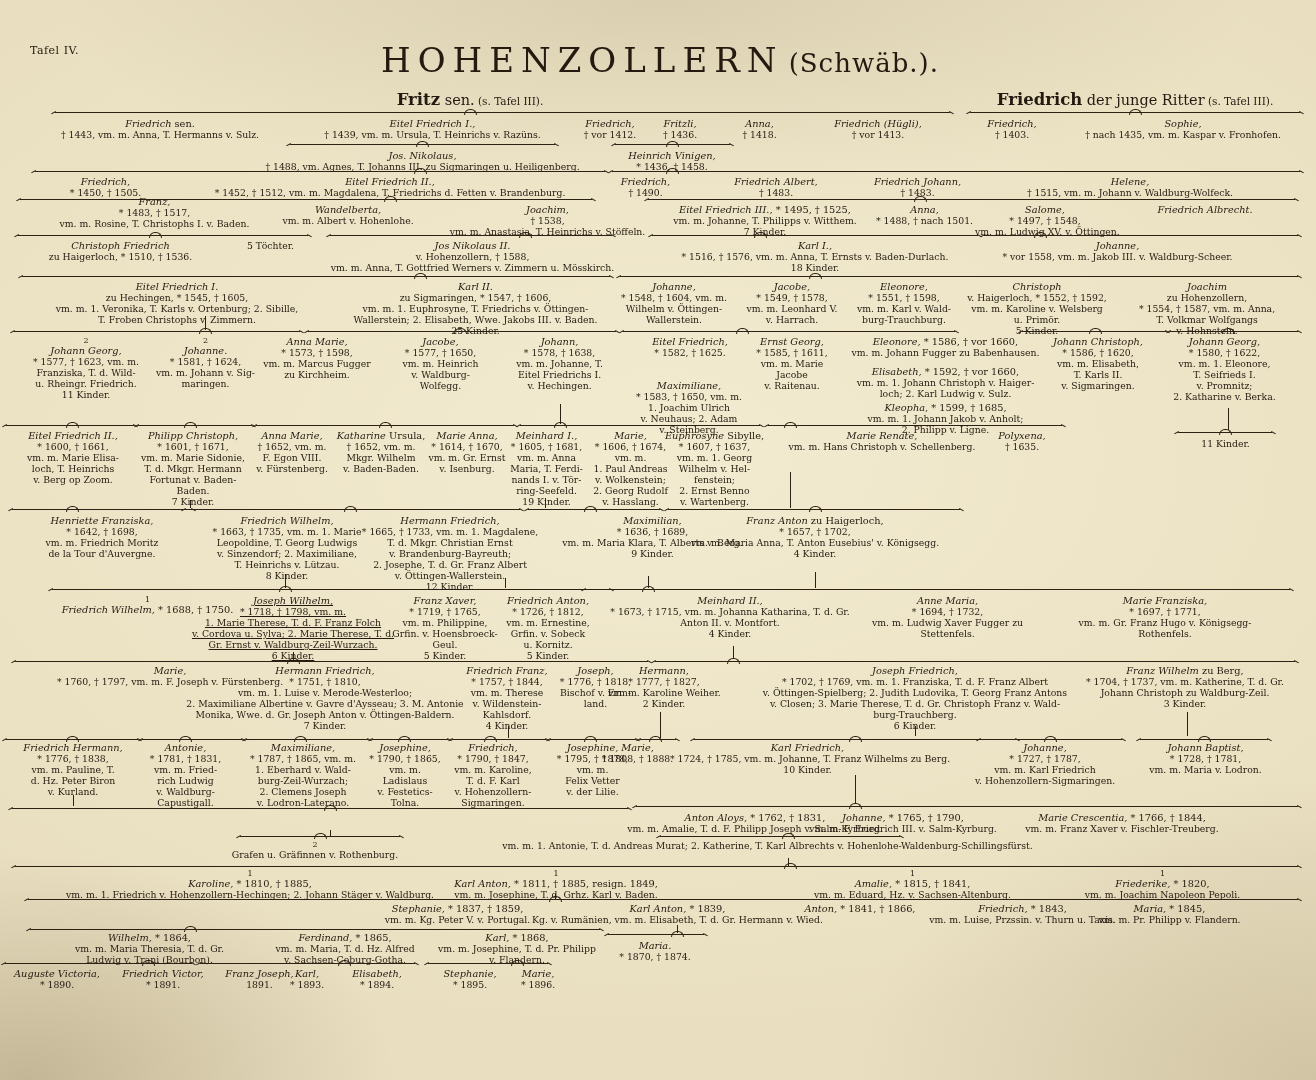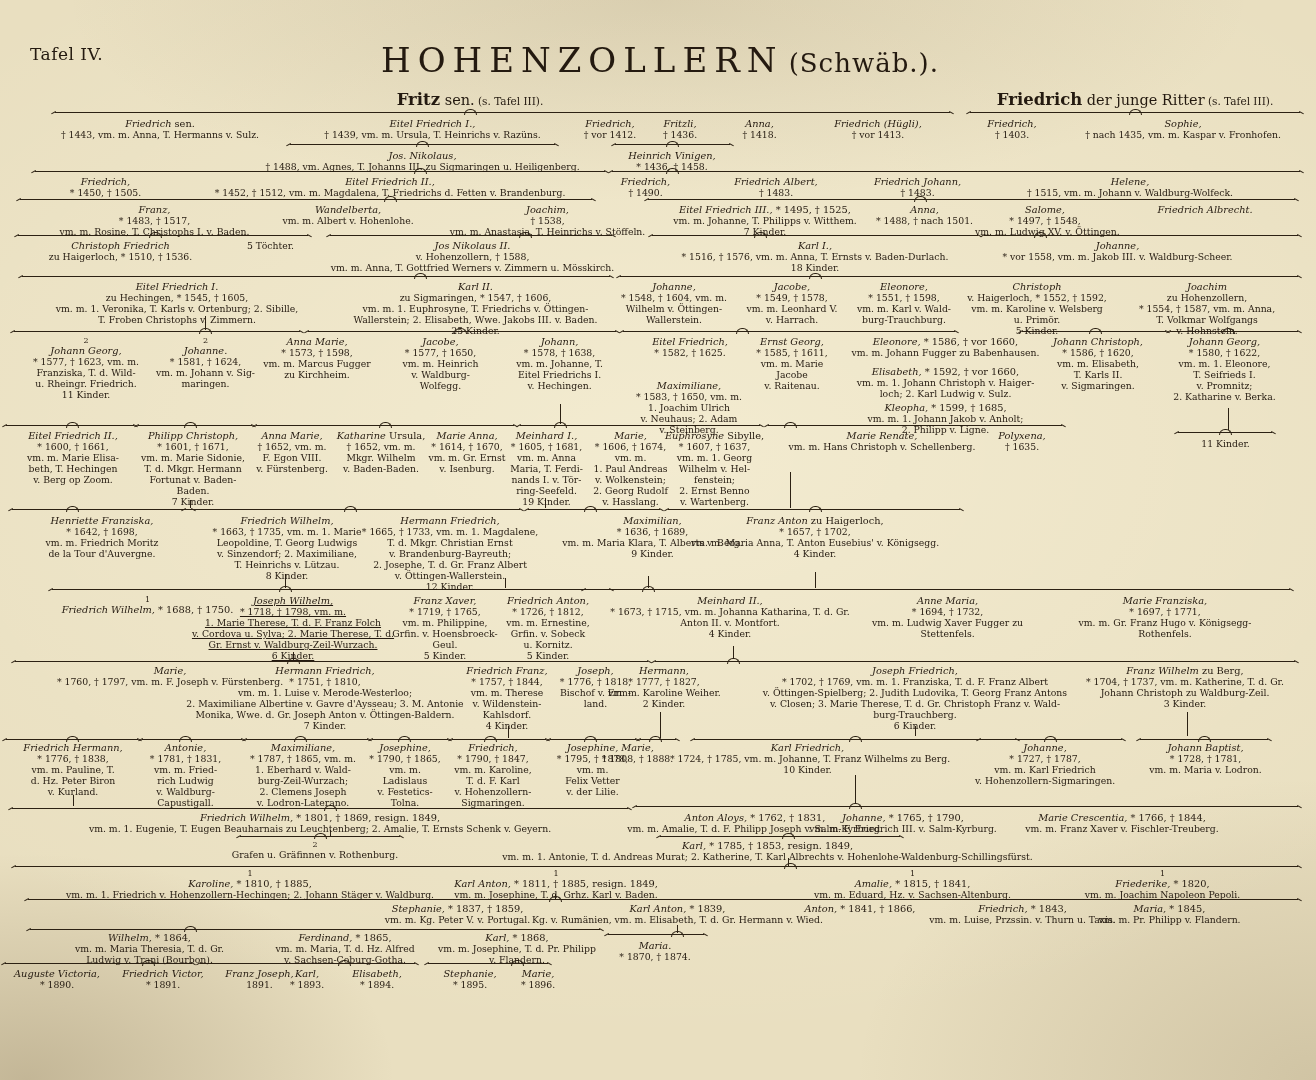--- a/index.html
+++ b/index.html
@@ -7,21 +7,21 @@
   #canvas{
     position:relative;width:1316px;height:1080px;overflow:hidden;
     background:
       radial-gradient(ellipse 120% 90% at 50% 42%, rgba(255,250,228,.45), rgba(0,0,0,0) 60%),
       radial-gradient(ellipse 40% 30% at 2% 100%, rgba(108,88,55,.30), rgba(0,0,0,0) 70%),
       radial-gradient(ellipse 50% 40% at 100% 100%, rgba(120,100,64,.22), rgba(0,0,0,0) 70%),
       radial-gradient(ellipse 60% 25% at 50% 0%, rgba(125,105,70,.18), rgba(0,0,0,0) 75%),
       #e9dfc0;
     font-family:"DejaVu Serif","Liberation Serif",serif;color:var(--ink);
   }
-  .tafel{position:absolute;left:30px;top:44px;font-size:17px;letter-spacing:.5px;}
+  .tafel{position:absolute;left:30px;top:44px;font-size:11px;letter-spacing:.5px;}
   .main-title{position:absolute;left:660px;top:40px;transform:translateX(-50%);white-space:nowrap;font-weight:400;}
   .main-title .big{font-size:34px;letter-spacing:7px;}
   .main-title .suffix{font-size:26px;letter-spacing:1px;}
   .branch{position:absolute;transform:translateX(-50%);white-space:nowrap;}
   .branch .b{font-weight:bold;font-size:16.5px;}
   .branch .r{font-size:14.5px;}
   .branch .n{font-size:10.5px;}
   .entry{position:absolute;text-align:center;font-size:9.3px;line-height:11px;}
   .entry .nm{font-size:9.8px;}
   .entry .nm i{font-style:italic;}
@@ -290,21 +290,21 @@
       <div class="ln">† 1483.</div>
     </div>
     <div class="entry" style="left: 855px; top: 176px; width: 125px;">
       <div class="nm"><i>Friedrich Johann,</i></div>
       <div class="ln">† 1483.</div>
     </div>
     <div class="entry" style="left: 985px; top: 176px; width: 290px;">
       <div class="nm"><i>Helene,</i></div>
       <div class="ln">† 1515, vm. m. Johann v. Waldburg-Wolfeck.</div>
     </div>
-    <div class="entry" style="left: 22px; top: 204px; width: 265px;">
+    <div class="entry" style="left: 22px; top: 196px; width: 265px;">
       <div class="nm"><i>Franz,</i></div>
       <div class="ln">* 1483, † 1517,</div>
       <div class="ln">vm. m. Rosine, T. Christophs I. v. Baden.</div>
     </div>
     <div class="entry" style="left: 248px; top: 204px; width: 200px;">
       <div class="nm"><i>Wandelberta,</i></div>
       <div class="ln">vm. m. Albert v. Hohenlohe.</div>
     </div>
     <div class="entry" style="left: 420px; top: 204px; width: 255px;">
       <div class="nm"><i>Joachim,</i></div>
@@ -473,21 +473,21 @@
       <div class="ln">* 1580, † 1622,</div>
       <div class="ln">vm. m. 1. Eleonore,</div>
       <div class="ln">T. Seifrieds I.</div>
       <div class="ln">v. Promnitz;</div>
       <div class="ln">2. Katharine v. Berka.</div>
     </div>
     <div class="entry" style="left: 8px; top: 430px; width: 130px;">
       <div class="nm"><i>Eitel Friedrich II.,</i></div>
       <div class="ln">* 1600, † 1661,</div>
       <div class="ln">vm. m. Marie Elisa-</div>
-      <div class="ln">beth, T. Hechingen</div>
+      <div class="ln">loch, T. Heinrichs</div>
       <div class="ln">v. Berg op Zoom.</div>
     </div>
     <div class="entry" style="left: 128px; top: 430px; width: 130px;">
       <div class="nm"><i>Philipp Christoph,</i></div>
       <div class="ln">* 1601, † 1671,</div>
       <div class="ln">vm. m. Marie Sidonie,</div>
       <div class="ln">T. d. Mkgr. Hermann</div>
       <div class="ln">Fortunat v. Baden-</div>
       <div class="ln">Baden.</div>
       <div class="ln">7 Kinder.</div>
@@ -734,42 +734,37 @@
       <div class="nm"><i>Johanne,</i></div>
       <div class="ln">* 1727, † 1787,</div>
       <div class="ln">vm. m. Karl Friedrich</div>
       <div class="ln">v. Hohenzollern-Sigmaringen.</div>
     </div>
     <div class="entry" style="left: 1138px; top: 742px; width: 135px;">
       <div class="nm"><i>Johann Baptist,</i></div>
       <div class="ln">* 1728, † 1781,</div>
       <div class="ln">vm. m. Maria v. Lodron.</div>
     </div>
-    <div class="entry" style="left: 15px; top: 812px; width: 610px;">
-      <div class="nm"><i>Friedrich Wilhelm,</i><span class="rest"> * 1801, † 1869, resign. 1849,</span></div>
-      <div class="ln">vm. m. 1. Eugenie, T. Eugen Beauharnais zu Leuchtenberg; 2. Amalie, T. Ernsts Schenk v. Geyern.</div>
-    </div>
     <div class="entry" style="left: 620px; top: 812px; width: 270px;">
       <div class="nm"><i>Anton Aloys,</i><span class="rest"> * 1762, † 1831,</span></div>
       <div class="ln">vm. m. Amalie, T. d. F. Philipp Joseph v. Salm-Kyrburg.</div>
     </div>
     <div class="entry" style="left: 808px; top: 812px; width: 190px;">
       <div class="nm"><i>Johanne,</i><span class="rest"> * 1765, † 1790,</span></div>
       <div class="ln">vm. m. F. Friedrich III. v. Salm-Kyrburg.</div>
     </div>
     <div class="entry" style="left: 1022px; top: 812px; width: 200px;">
       <div class="nm"><i>Marie Crescentia,</i><span class="rest"> * 1766, † 1844,</span></div>
       <div class="ln">vm. m. Franz Xaver v. Fischler-Treuberg.</div>
     </div>
     <div class="entry" style="left: 165px; top: 840px; width: 300px;">
       <div class="sup">2</div>
       <div class="ln">Grafen u. Gräfinnen v. Rothenburg.</div>
     </div>
     <div class="entry" style="left: 480px; top: 840px; width: 575px;">
-      <div class="nm"><i>Karl,</i><span class="rest"> * 1785, † 1853, resign. 1849,</span></div>
       <div class="ln">vm. m. 1. Antonie, T. d. Andreas Murat; 2. Katherine, T. Karl Albrechts v. Hohenlohe-Waldenburg-Schillingsfürst.</div>
     </div>
     <div class="entry" style="left: 15px; top: 869px; width: 470px;">
       <div class="sup">1</div>
       <div class="nm"><i>Karoline,</i><span class="rest"> * 1810, † 1885,</span></div>
       <div class="ln">vm. m. 1. Friedrich v. Hohenzollern-Hechingen; 2. Johann Stäger v. Waldburg.</div>
     </div>
     <div class="entry" style="left: 400px; top: 869px; width: 312px;">
       <div class="sup">1</div>
       <div class="nm"><i>Karl Anton,</i><span class="rest"> * 1811, † 1885, resign. 1849,</span></div>

